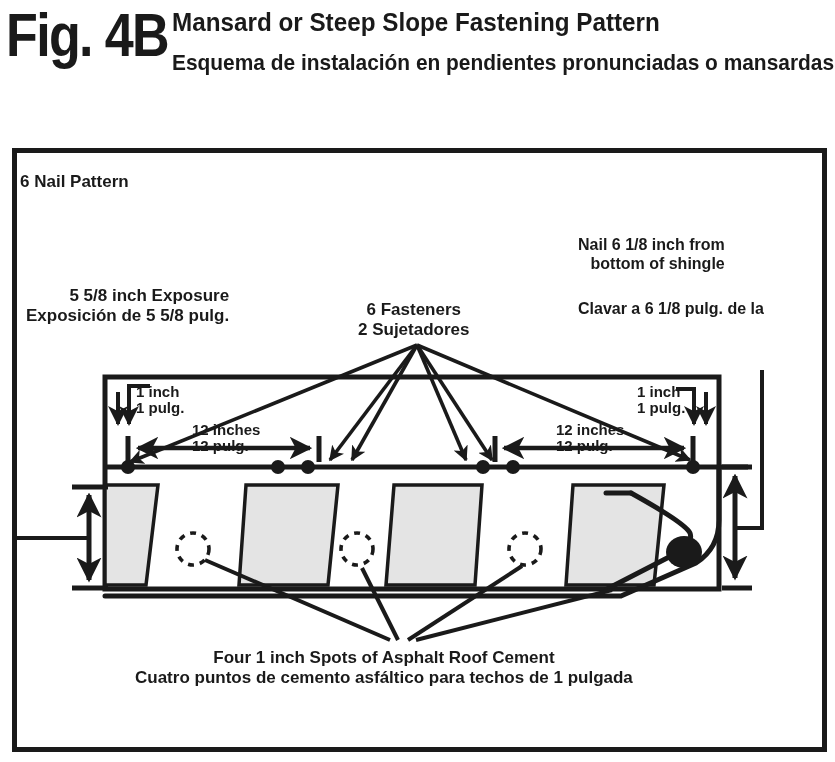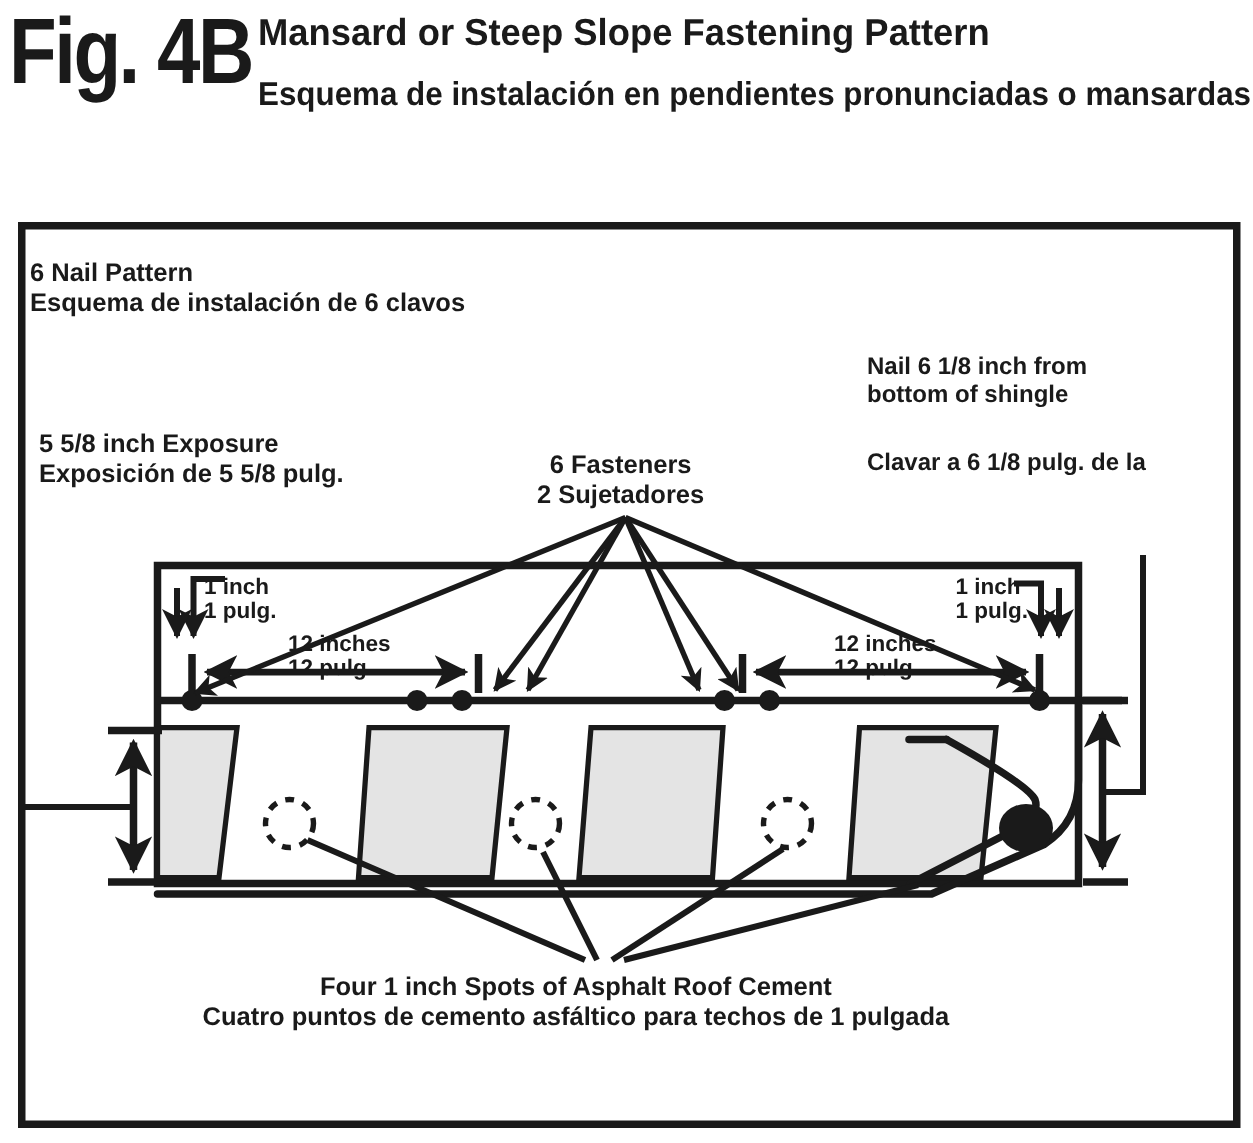--- a/index.html
+++ b/index.html
@@ -13,21 +13,21 @@
              white-space:nowrap;}
   #title-en{left:172px;top:8px;font-size:25px;font-weight:bold;line-height:29px;
             white-space:nowrap;transform:scaleX(0.97);transform-origin:left top;}
   #title-es{left:172px;top:50px;font-size:22px;font-weight:bold;line-height:26px;
             white-space:nowrap;transform:scaleX(0.95);transform-origin:left top;}
   
   #frame{left:12px;top:148px;width:815px;height:604px;border:5px solid #1a1a1a;
          box-sizing:border-box;background:#fff;}
   
   .lbl{position:absolute;font-weight:bold;line-height:1.16;white-space:nowrap;
-       transform-origin:left top;}
+       transform-origin:left top;text-align:right;}
   #t-pattern{left:20px;top:172px;font-size:17px;}
   #t-exposure{left:16px;top:286px;font-size:17px;margin-left:10px;}
   #t-fasteners{left:358px;top:288px;font-size:17px;text-align:center;margin-top:12px;}
   #t-nail{left:578px;top:236px;font-size:16px;}
   #t-nail2{left:578px;top:300px;font-size:16px;}
   #t-cement{left:135px;top:648px;font-size:17px;text-align:center;}
   .dim{position:absolute;font-size:15px;font-weight:bold;line-height:1.05;
        white-space:nowrap;background:transparent;}
   svg{position:absolute;left:0;top:0;}
 </style>
@@ -37,21 +37,20 @@
 <div class="abs" id="header">
   <div class="abs" id="fig-label">Fig. 4B</div>
   <div class="abs" id="title-en">Mansard or Steep Slope Fastening Pattern</div>
   <div class="abs" id="title-es">Esquema de instalación en pendientes pronunciadas o mansardas</div>
 </div>
 
 <div class="abs" id="frame"></div>
 
 <div class="lbl" id="t-pattern">
   <div>6 Nail Pattern</div>
-  <div>Esquema de instalación de 6 clavos</div>
 </div>
 
 <div class="lbl" id="t-exposure">
   <div>5 5/8 inch Exposure</div>
   <div>Exposición de 5 5/8 pulg.</div>
 </div>
 
 <div class="lbl" id="t-fasteners">
   <div>6 Fasteners</div>
   <div>2 Sujetadores</div>

